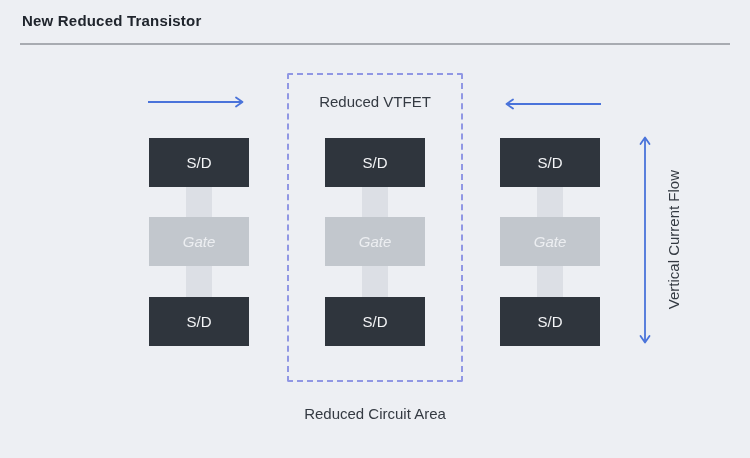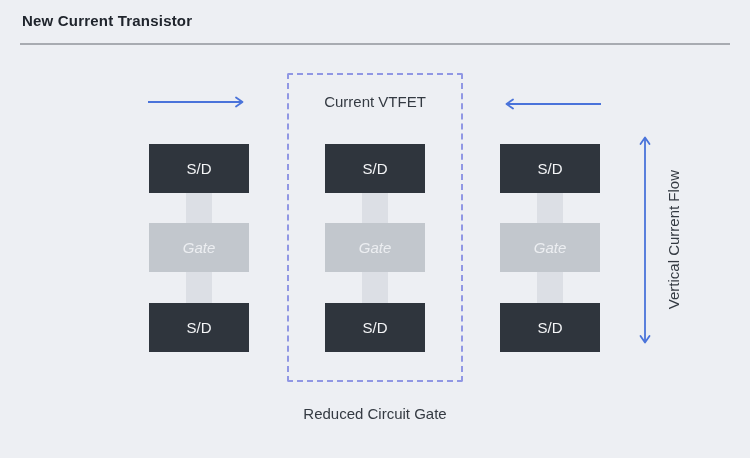--- a/index.html
+++ b/index.html
@@ -31,21 +31,21 @@
     border:2px dashed var(--dashed-border);border-radius:2px;
   }
   .box-label{
     position:absolute;left:287px;top:93px;width:176px;
     text-align:center;font-size:15px;color:var(--label-text);
   }
   .caption{
     position:absolute;left:267px;top:405px;width:216px;
     text-align:center;font-size:15px;color:var(--label-text);
   }
-  .stack{position:absolute;top:144px;width:100px;height:257px;}
+  .stack{position:absolute;top:138px;width:100px;height:257px;}
   .stack-left{left:149px;}
   .stack-center{left:325px;}
   .stack-right{left:500px;}
   .channel{
     position:absolute;left:37px;top:48px;width:26px;height:112px;
     background:var(--channel);
   }
   .block{
     position:absolute;left:0;width:100px;height:49px;
     display:flex;align-items:center;justify-content:center;
@@ -66,38 +66,38 @@
     writing-mode:vertical-rl;transform:rotate(180deg);
     font-size:15px;color:var(--label-text);white-space:nowrap;
   }
   svg{display:block;}
 </style>
 </head>
 <body>
 
 <div class="canvas">
 
-  <div class="page-title">New Current Transistor</div>
+  <div class="page-title">New Reduced Transistor</div>
   <div class="divider"></div>
 
   <div class="h-arrow left-arrow">
     <svg width="100" height="12" viewBox="0 0 100 12">
       <line x1="1" y1="6" x2="94" y2="6" stroke="currentColor" stroke-width="1.8"></line>
       <polyline points="89,1.5 95.5,6 89,10.5" fill="none" stroke="currentColor" stroke-width="1.8" stroke-linecap="round" stroke-linejoin="round"></polyline>
     </svg>
   </div>
   <div class="h-arrow right-arrow">
     <svg width="104" height="12" viewBox="0 0 104 12">
       <line x1="103" y1="6" x2="10" y2="6" stroke="currentColor" stroke-width="1.8"></line>
       <polyline points="15,1.5 8.5,6 15,10.5" fill="none" stroke="currentColor" stroke-width="1.8" stroke-linecap="round" stroke-linejoin="round"></polyline>
     </svg>
   </div>
 
   <div class="dashed-box"></div>
-  <div class="box-label">Current VTFET</div>
+  <div class="box-label">Reduced VTFET</div>
 
   <div class="stack stack-left">
     <div class="channel"></div>
     <div class="block sd top">S/D</div>
     <div class="block gate">Gate</div>
     <div class="block sd bottom">S/D</div>
   </div>
 
   <div class="stack stack-center">
     <div class="channel"></div>
@@ -117,15 +117,15 @@
     <svg width="12" height="208" viewBox="0 0 12 208">
       <line x1="6" y1="3" x2="6" y2="205" stroke="currentColor" stroke-width="1.8"></line>
       <polyline points="1.5,8 6,1.5 10.5,8" fill="none" stroke="currentColor" stroke-width="1.8" stroke-linecap="round" stroke-linejoin="round"></polyline>
       <polyline points="1.5,200 6,206.5 10.5,200" fill="none" stroke="currentColor" stroke-width="1.8" stroke-linecap="round" stroke-linejoin="round"></polyline>
     </svg>
   </div>
   <div class="v-label-wrap">
     <span class="v-label">Vertical Current Flow</span>
   </div>
 
-  <div class="caption">Reduced Circuit Gate</div>
+  <div class="caption">Reduced Circuit Area</div>
 
 </div>
 
 </body></html>

